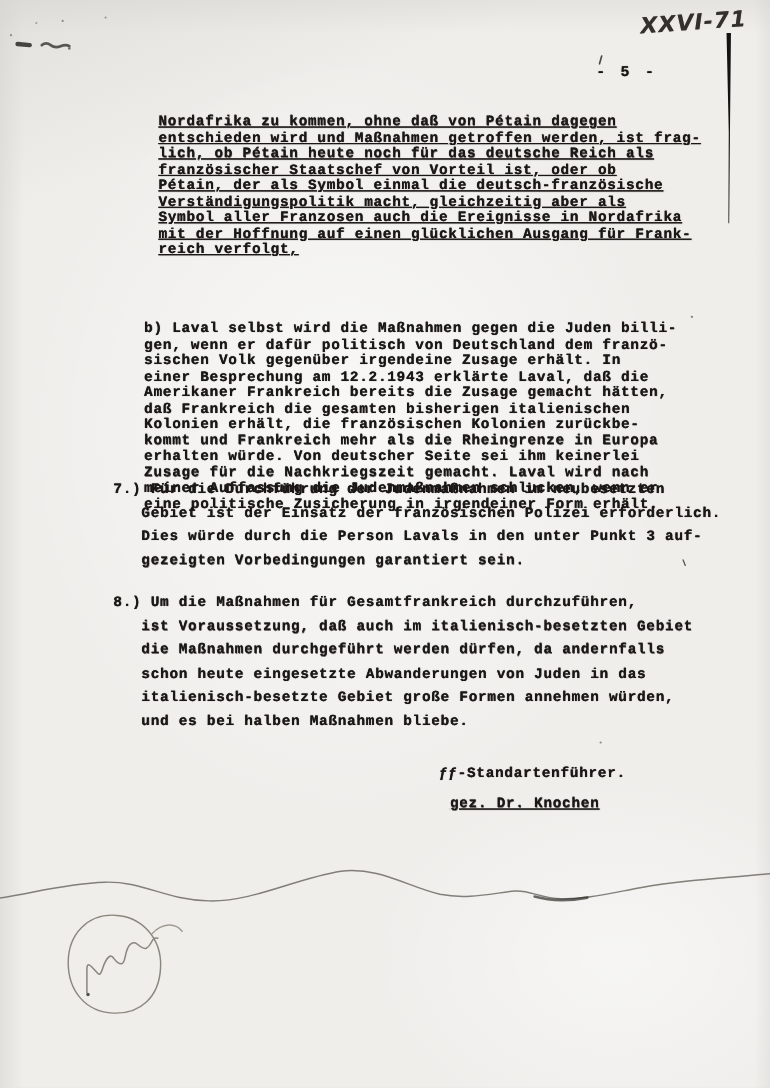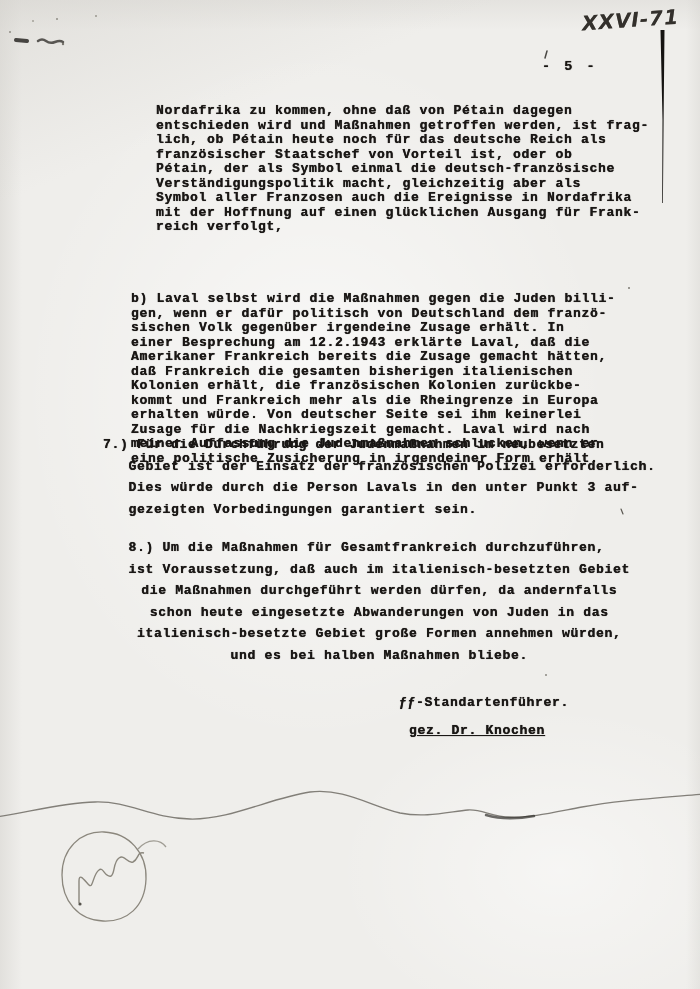--- a/index.html
+++ b/index.html
@@ -86,21 +86,21 @@
       <path d="M79,903 L79,881 C 79,872 85,881 89,885 C 93,889 93,874 99,870 C 103,866 105,878 111,876
                C 115,874 113,862 119,858 C 125,854 127,864 133,862 C 139,859 137,851 144,853" stroke-width="1.4"></path>
       <circle cx="80" cy="904" r="1.6" fill="#55524c" stroke="none"></circle>
     </g>
   </svg>
 
   <div class="handwritten">XXVI-71</div>
 
   <div class="pagenum">- 5 -</div>
 
-  <div class="tw lh-tight" style="left:156px;top:104px;">Nordafrika zu kommen, ohne daß von Pétain dagegen
+  <div class="tw lh-tight" style="left:144px;top:104px;text-decoration:underline;">Nordafrika zu kommen, ohne daß von Pétain dagegen
 entschieden wird und Maßnahmen getroffen werden, ist frag-
 lich, ob Pétain heute noch für das deutsche Reich als
 französischer Staatschef von Vorteil ist, oder ob
 Pétain, der als Symbol einmal die deutsch-französische
 Verständigungspolitik macht, gleichzeitig aber als
 Symbol aller Franzosen auch die Ereignisse in Nordafrika
 mit der Hoffnung auf einen glücklichen Ausgang für Frank-
 reich verfolgt,</div>
 
   <div class="tw lh-tight" style="left:131px;top:248px;margin-top:44px;">b) Laval selbst wird die Maßnahmen gegen die Juden billi-
@@ -114,21 +114,21 @@
 erhalten würde. Von deutscher Seite sei ihm keinerlei
 Zusage für die Nachkriegszeit gemacht. Laval wird nach
 meiner Auffassung die Judenmaßnahmen schlucken, wenn er
 eine politische Zusicherung in irgendeiner Form erhält.</div>
 
   <div class="tw lh-wide" style="left:103px;top:434px;">7.) Für die Durchführung der Judenmaßnahmen im neubesetzten
    Gebiet ist der Einsatz der französischen Polizei erforderlich.
    Dies würde durch die Person Lavals in den unter Punkt 3 auf-
    gezeigten Vorbedingungen garantiert sein.</div>
 
-  <div class="tw lh-wide" style="left:103px;top:537px;text-align:center;">8.) Um die Maßnahmen für Gesamtfrankreich durchzuführen,
+  <div class="tw lh-wide" style="left:103px;top:537px;">8.) Um die Maßnahmen für Gesamtfrankreich durchzuführen,
    ist Voraussetzung, daß auch im italienisch-besetzten Gebiet
    die Maßnahmen durchgeführt werden dürfen, da andernfalls
    schon heute eingesetzte Abwanderungen von Juden in das
    italienisch-besetzte Gebiet große Formen annehmen würden,
    und es bei halben Maßnahmen bliebe.</div>
 
   <div>
     <div class="tw lh-sig" style="left:409px;top:720px;text-decoration:underline;">gez. Dr. Knochen</div>
     <div class="tw lh-sig" style="left:399px;top:692px;">ƒƒ-Standartenführer.</div>
   </div>

